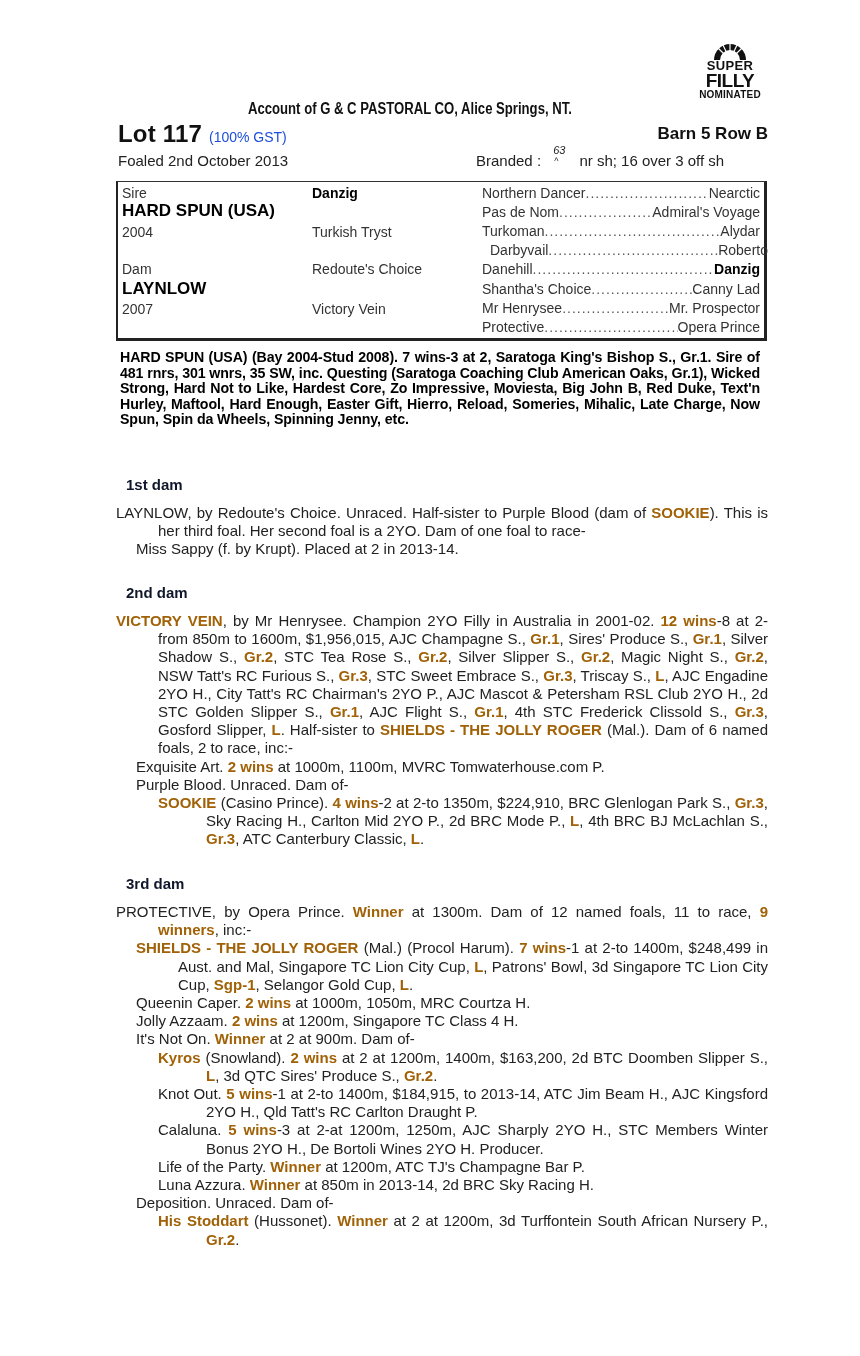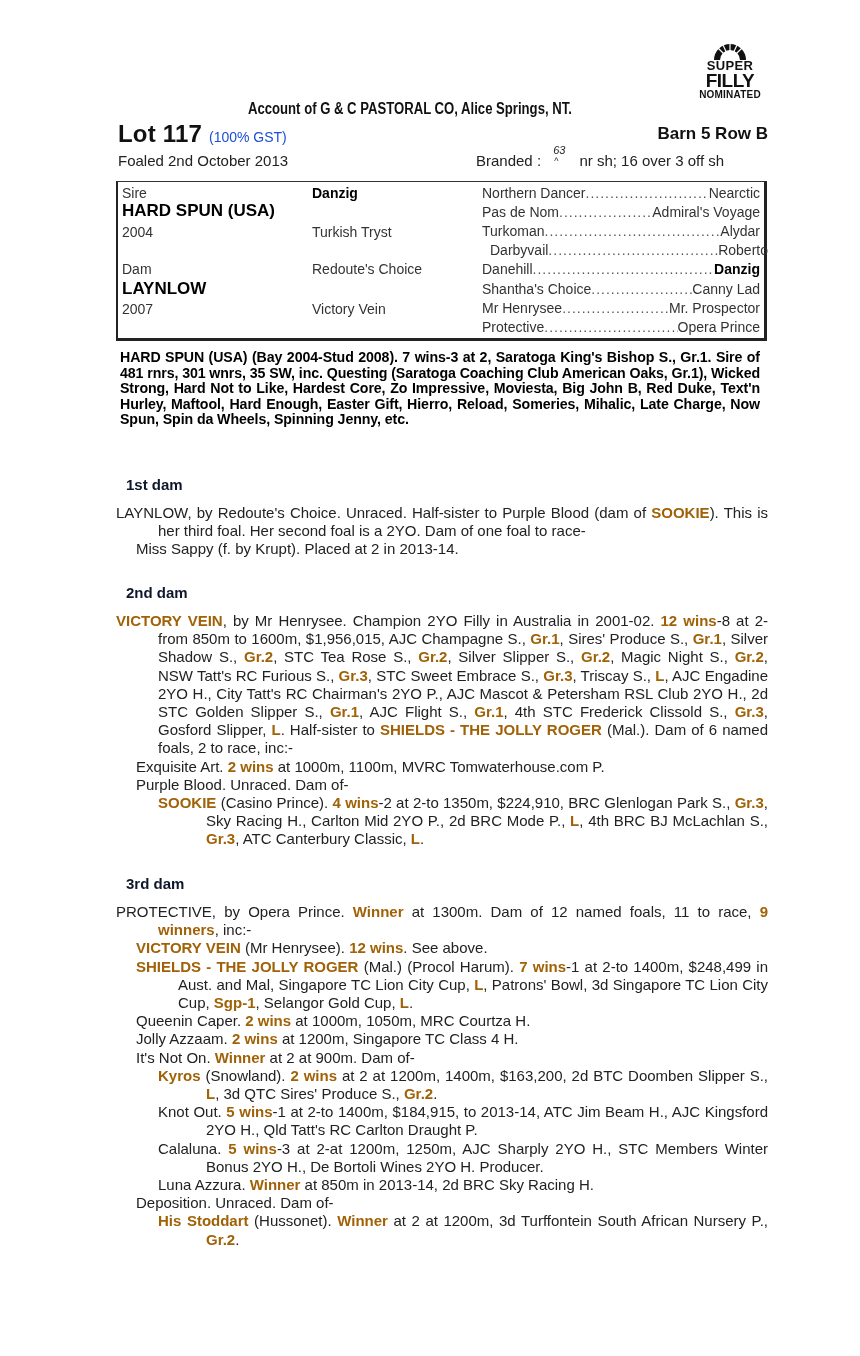--- a/index.html
+++ b/index.html
@@ -146,26 +146,26 @@
     <h3>2nd dam</h3>
     <div class="p p0"><span class="k">VICTORY VEIN</span><span>, by Mr Henrysee. Champion 2YO Filly in Australia in 2001-02. </span><span class="k">12 wins</span><span>-8 at 2-from 850m to 1600m, $1,956,015, AJC Champagne S., </span><span class="k">Gr.1</span><span>, Sires' Produce S., </span><span class="k">Gr.1</span><span>, Silver Shadow S., </span><span class="k">Gr.2</span><span>, STC Tea Rose S., </span><span class="k">Gr.2</span><span>, Silver Slipper S., </span><span class="k">Gr.2</span><span>, Magic Night S., </span><span class="k">Gr.2</span><span>, NSW Tatt's RC Furious S., </span><span class="k">Gr.3</span><span>, STC Sweet Embrace S., </span><span class="k">Gr.3</span><span>, Triscay S., </span><span class="k">L</span><span>, AJC Engadine 2YO H., City Tatt's RC Chairman's 2YO P., AJC Mascot &amp; Petersham RSL Club 2YO H., 2d STC Golden Slipper S., </span><span class="k">Gr.1</span><span>, AJC Flight S., </span><span class="k">Gr.1</span><span>, 4th STC Frederick Clissold S., </span><span class="k">Gr.3</span><span>, Gosford Slipper, </span><span class="k">L</span><span>. Half-sister to </span><span class="k">SHIELDS - THE JOLLY ROGER</span><span> (Mal.). Dam of 6 named foals, 2 to race, inc:-</span></div>
     <div class="p p1"><span>Exquisite Art. </span><span class="k">2 wins</span><span> at 1000m, 1100m, MVRC Tomwaterhouse.com P.</span></div>
     <div class="p p1">Purple Blood. Unraced. Dam of-</div>
     <div class="p p2"><span class="k">SOOKIE</span><span> (Casino Prince). </span><span class="k">4 wins</span><span>-2 at 2-to 1350m, $224,910, BRC Glenlogan Park S., </span><span class="k">Gr.3</span><span>, Sky Racing H., Carlton Mid 2YO P., 2d BRC Mode P., </span><span class="k">L</span><span>, 4th BRC BJ McLachlan S., </span><span class="k">Gr.3</span><span>, ATC Canterbury Classic, </span><span class="k">L</span><span>.</span></div>
   </div>
 
   <div class="section" style="top:865px;">
     <h3>3rd dam</h3>
     <div class="p p0"><span>PROTECTIVE, by Opera Prince. </span><span class="k">Winner</span><span> at 1300m. Dam of 12 named foals, 11 to race, </span><span class="k">9 winners</span><span>, inc:-</span></div>
-    <div class="p p1"><span class="k">VICTORY VEIN</span><span> (Mr Henrysee). </span><span class="k">12 wins</span><span>. See above.</span></div>
     <div class="p p1" style="padding-left:62px;text-indent:-42px;"><span class="k">SHIELDS - THE JOLLY ROGER</span><span> (Mal.) (Procol Harum). </span><span class="k">7 wins</span><span>-1 at 2-to 1400m, $248,499 in Aust. and Mal, Singapore TC Lion City Cup, </span><span class="k">L</span><span>, Patrons' Bowl, 3d Singapore TC Lion City Cup, </span><span class="k">Sgp-1</span><span>, Selangor Gold Cup, </span><span class="k">L</span><span>.</span></div>
     <div class="p p1"><span>Queenin Caper. </span><span class="k">2 wins</span><span> at 1000m, 1050m, MRC Courtza H.</span></div>
     <div class="p p1"><span>Jolly Azzaam. </span><span class="k">2 wins</span><span> at 1200m, Singapore TC Class 4 H.</span></div>
     <div class="p p1"><span>It's Not On. </span><span class="k">Winner</span><span> at 2 at 900m. Dam of-</span></div>
     <div class="p p2"><span class="k">Kyros</span><span> (Snowland). </span><span class="k">2 wins</span><span> at 2 at 1200m, 1400m, $163,200, 2d BTC Doomben Slipper S., </span><span class="k">L</span><span>, 3d QTC Sires' Produce S., </span><span class="k">Gr.2</span><span>.</span></div>
     <div class="p p2"><span>Knot Out. </span><span class="k">5 wins</span><span>-1 at 2-to 1400m, $184,915, to 2013-14, ATC Jim Beam H., AJC Kingsford 2YO H., Qld Tatt's RC Carlton Draught P.</span></div>
     <div class="p p2"><span>Calaluna. </span><span class="k">5 wins</span><span>-3 at 2-at 1200m, 1250m, AJC Sharply 2YO H., STC Members Winter Bonus 2YO H., De Bortoli Wines 2YO H. Producer.</span></div>
+    <div class="p p2"><span>Life of the Party. </span><span class="k">Winner</span><span> at 1200m, ATC TJ's Champagne Bar P.</span></div>
     <div class="p p2"><span>Luna Azzura. </span><span class="k">Winner</span><span> at 850m in 2013-14, 2d BRC Sky Racing H.</span></div>
     <div class="p p1">Deposition. Unraced. Dam of-</div>
     <div class="p p2"><span class="k">His Stoddart</span><span> (Hussonet). </span><span class="k">Winner</span><span> at 2 at 1200m, 3d Turffontein South African Nursery P., </span><span class="k">Gr.2</span><span>.</span></div>
   </div>
 
 </div>
 
 </body></html>

